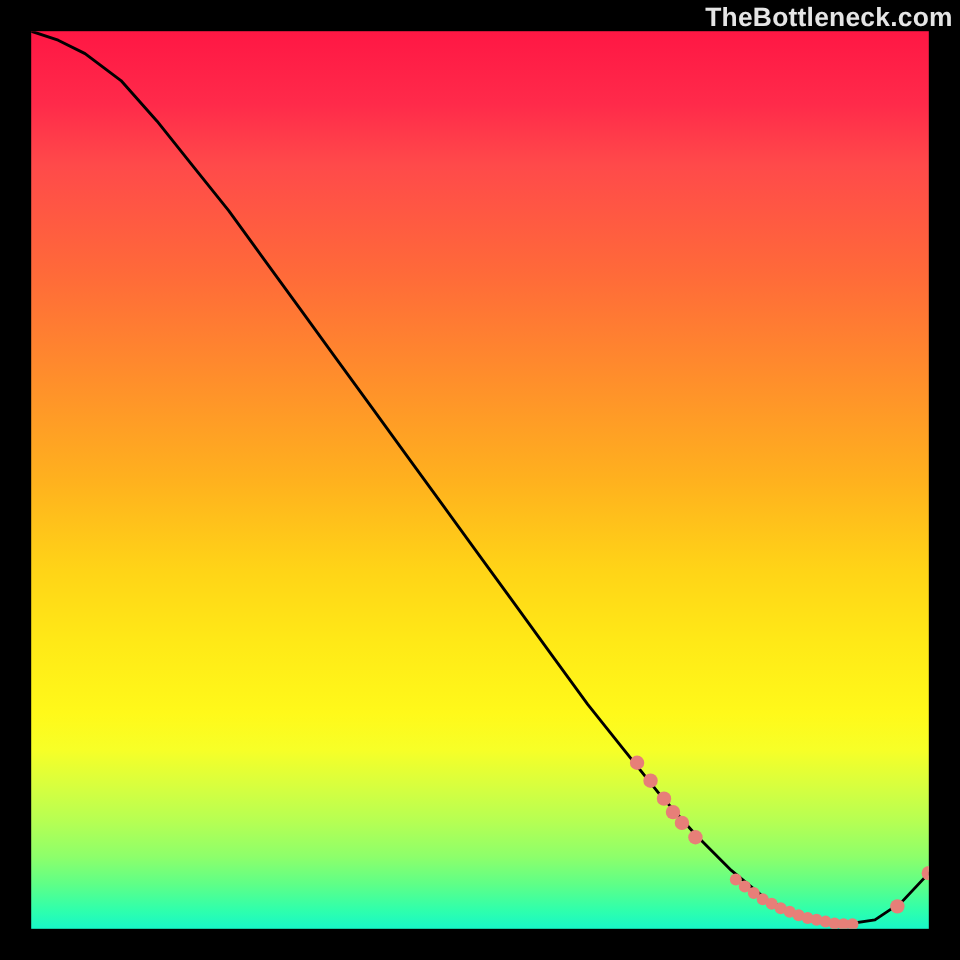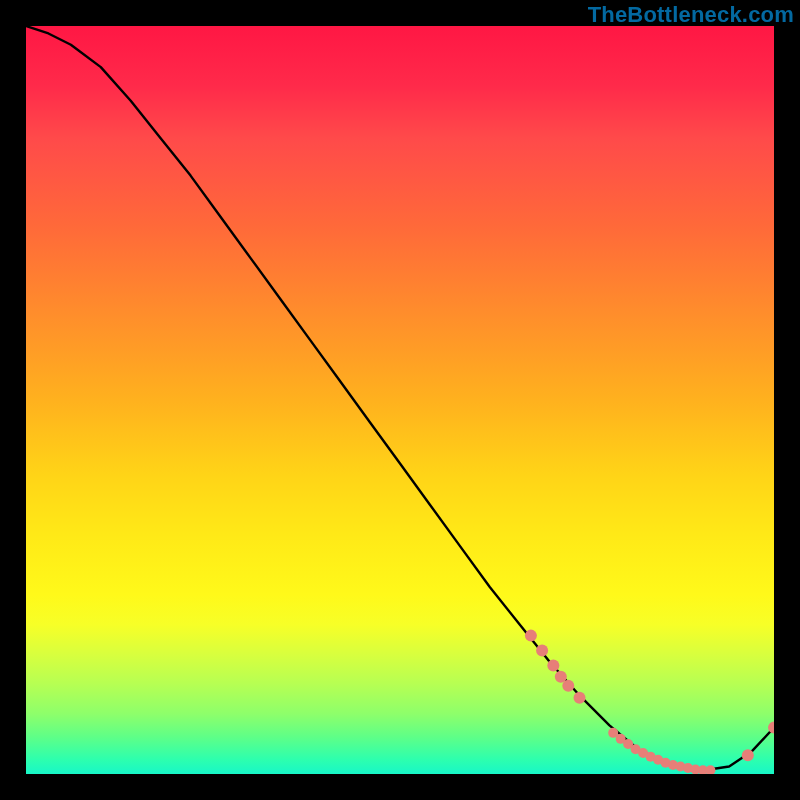--- a/index.html
+++ b/index.html
@@ -51,21 +51,21 @@
     top: 0;
     width: 100%;
     height: 100%;
   }
   .watermark {
     position: absolute;
     top: 2px;
     right: 6px;
     font-size: 22px;
     font-weight: 600;
-    color: #0369a1;
+    color: #e5e5e5;
     letter-spacing: 0.2px;
     pointer-events: none;
   }
 </style>
 </head>
 <body>
 
 <div class="frame">
   <div class="gradient"></div>
   <svg class="chart-svg" viewBox="0 0 748 748" preserveAspectRatio="none">

